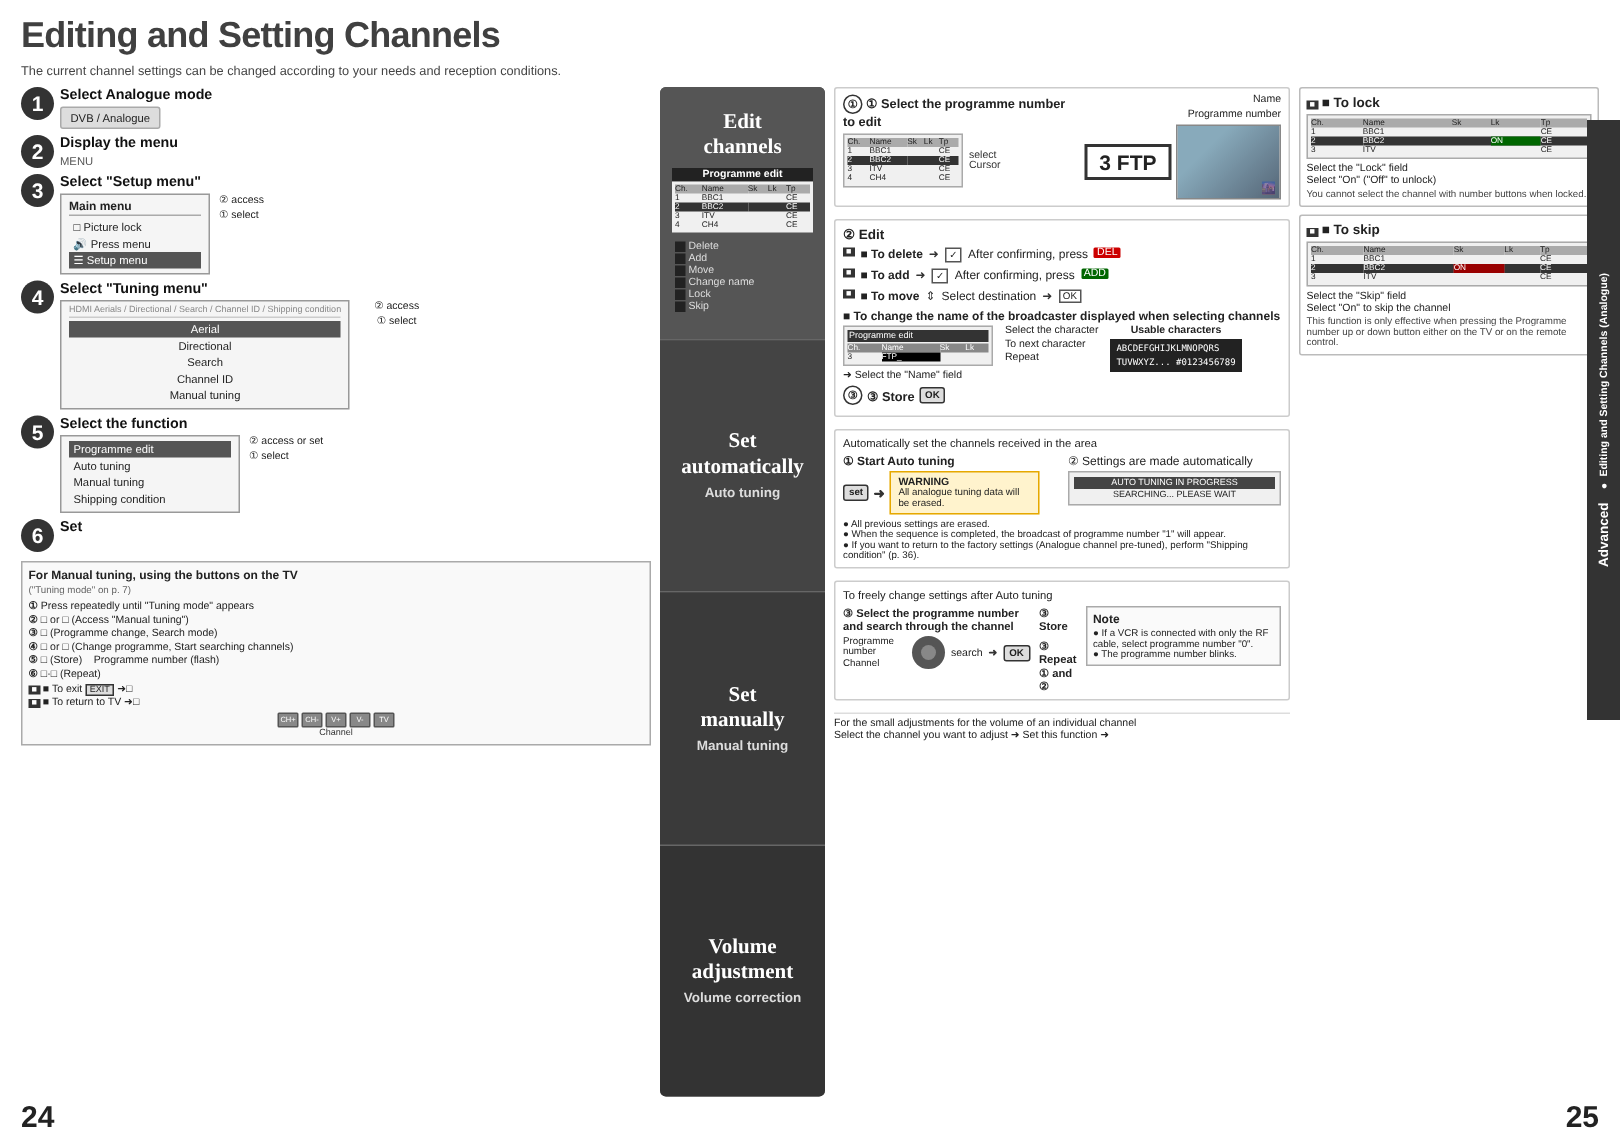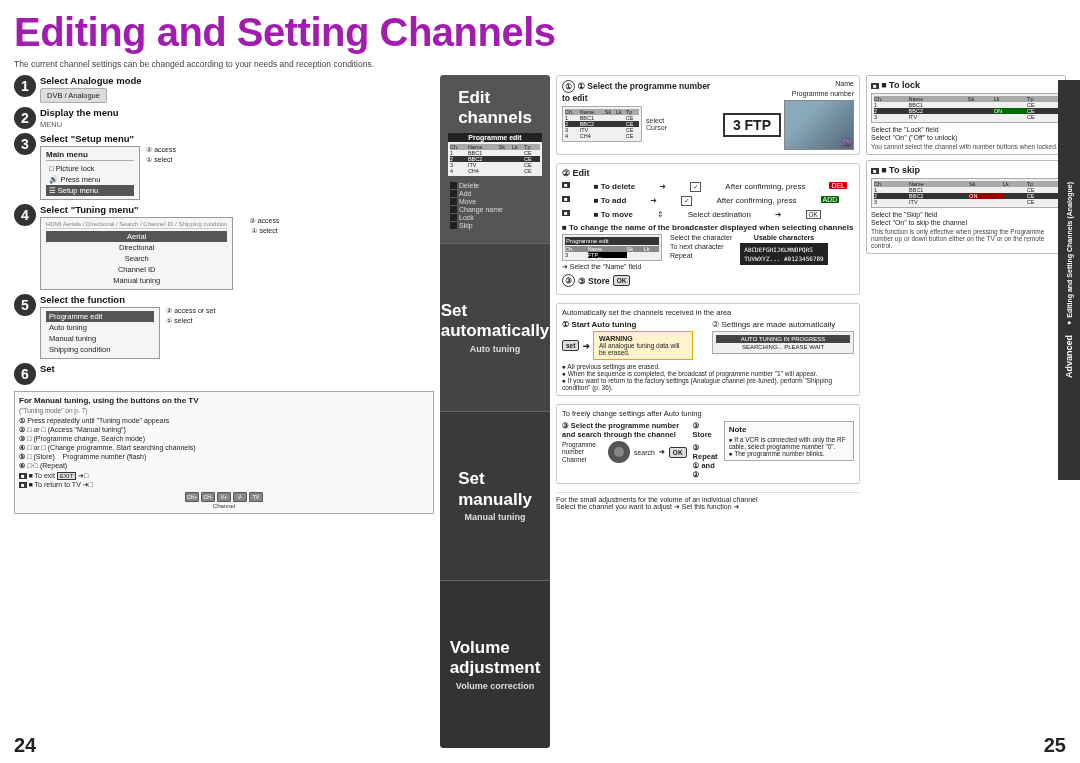--- a/index.html
+++ b/index.html
@@ -20,23 +20,23 @@
       background: #fff;
     }
     
     .header {
       display: flex;
       align-items: baseline;
       gap: 20px;
       margin-bottom: 4px;
     }
     .main-title {
-      font-size: 40px;
+      font-size: 24px;
       font-weight: 900;
-      color: #a21caf;
+      color: #404040;
       letter-spacing: -0.5px;
     }
     .sub-title {
       font-size: 22px;
       font-weight: 700;
       color: #333;
     }
     .intro-text {
       font-size: 8.5px;
       color: #444;
@@ -125,24 +125,26 @@
       flex: 1;
       display: flex;
       flex-direction: column;
       align-items: center;
       justify-content: center;
     }
     .middle-section:last-child {
       border-bottom: none;
     }
     .middle-section-title {
-      font-size: 17px;
-      font-weight: 700;
+      font-size: 14px;
+      font-weight: 700;
+      text-align: center;
       line-height: 1.2;
       color: #fff;
+      font-family: Liberation Serif, serif;
     }
     .middle-section-sub {
       font-size: 9px;
       font-weight: 700;
       text-align: center;
       color: #ddd;
       margin-top: 2px;
     }
     .delete-add-list {
       width: 90px;
@@ -176,21 +178,21 @@
     }
     .right-main {
       flex: 1;
       display: flex;
       flex-direction: column;
       gap: 5px;
     }
     .edit-row {
       display: flex;
       align-items: flex-start;
-      gap: 24px;
+      gap: 4px;
       margin-bottom: 4px;
       font-size: 8px;
     }
     .arrow-right {
       display: inline-block;
       color: #333;
     }
     .right-sidebar {
       width: 200px;
       flex-shrink: 0;

